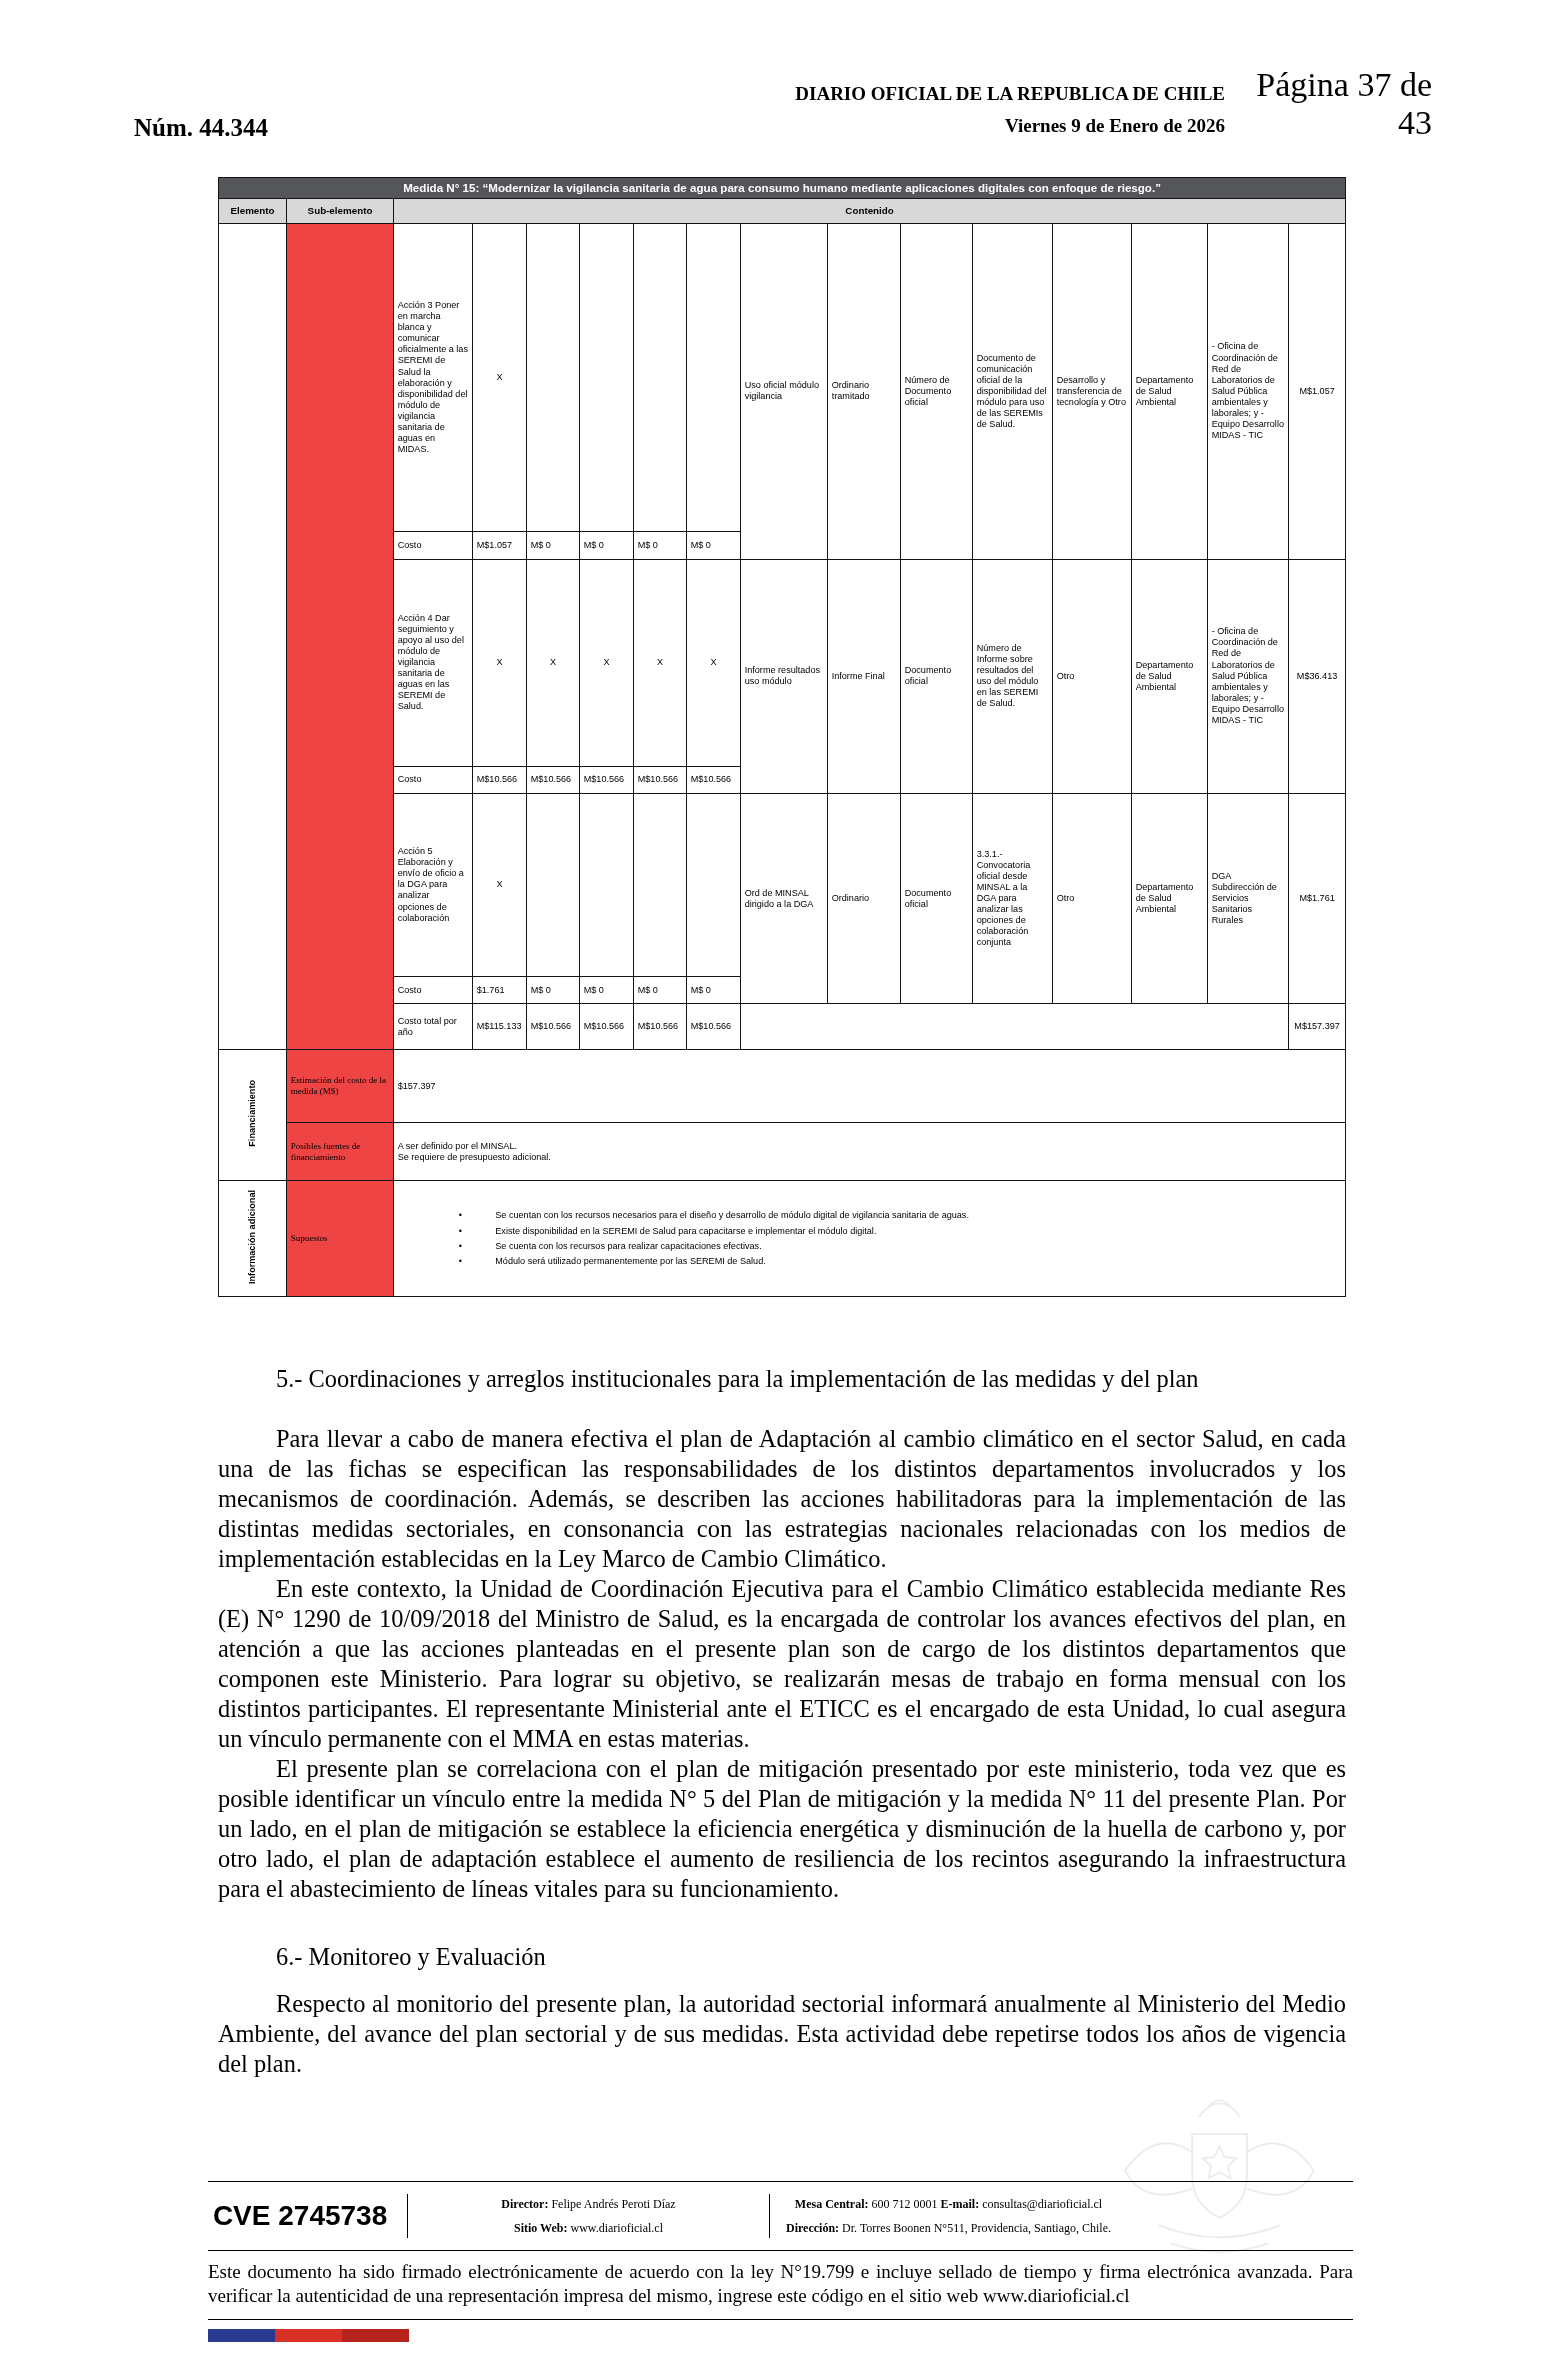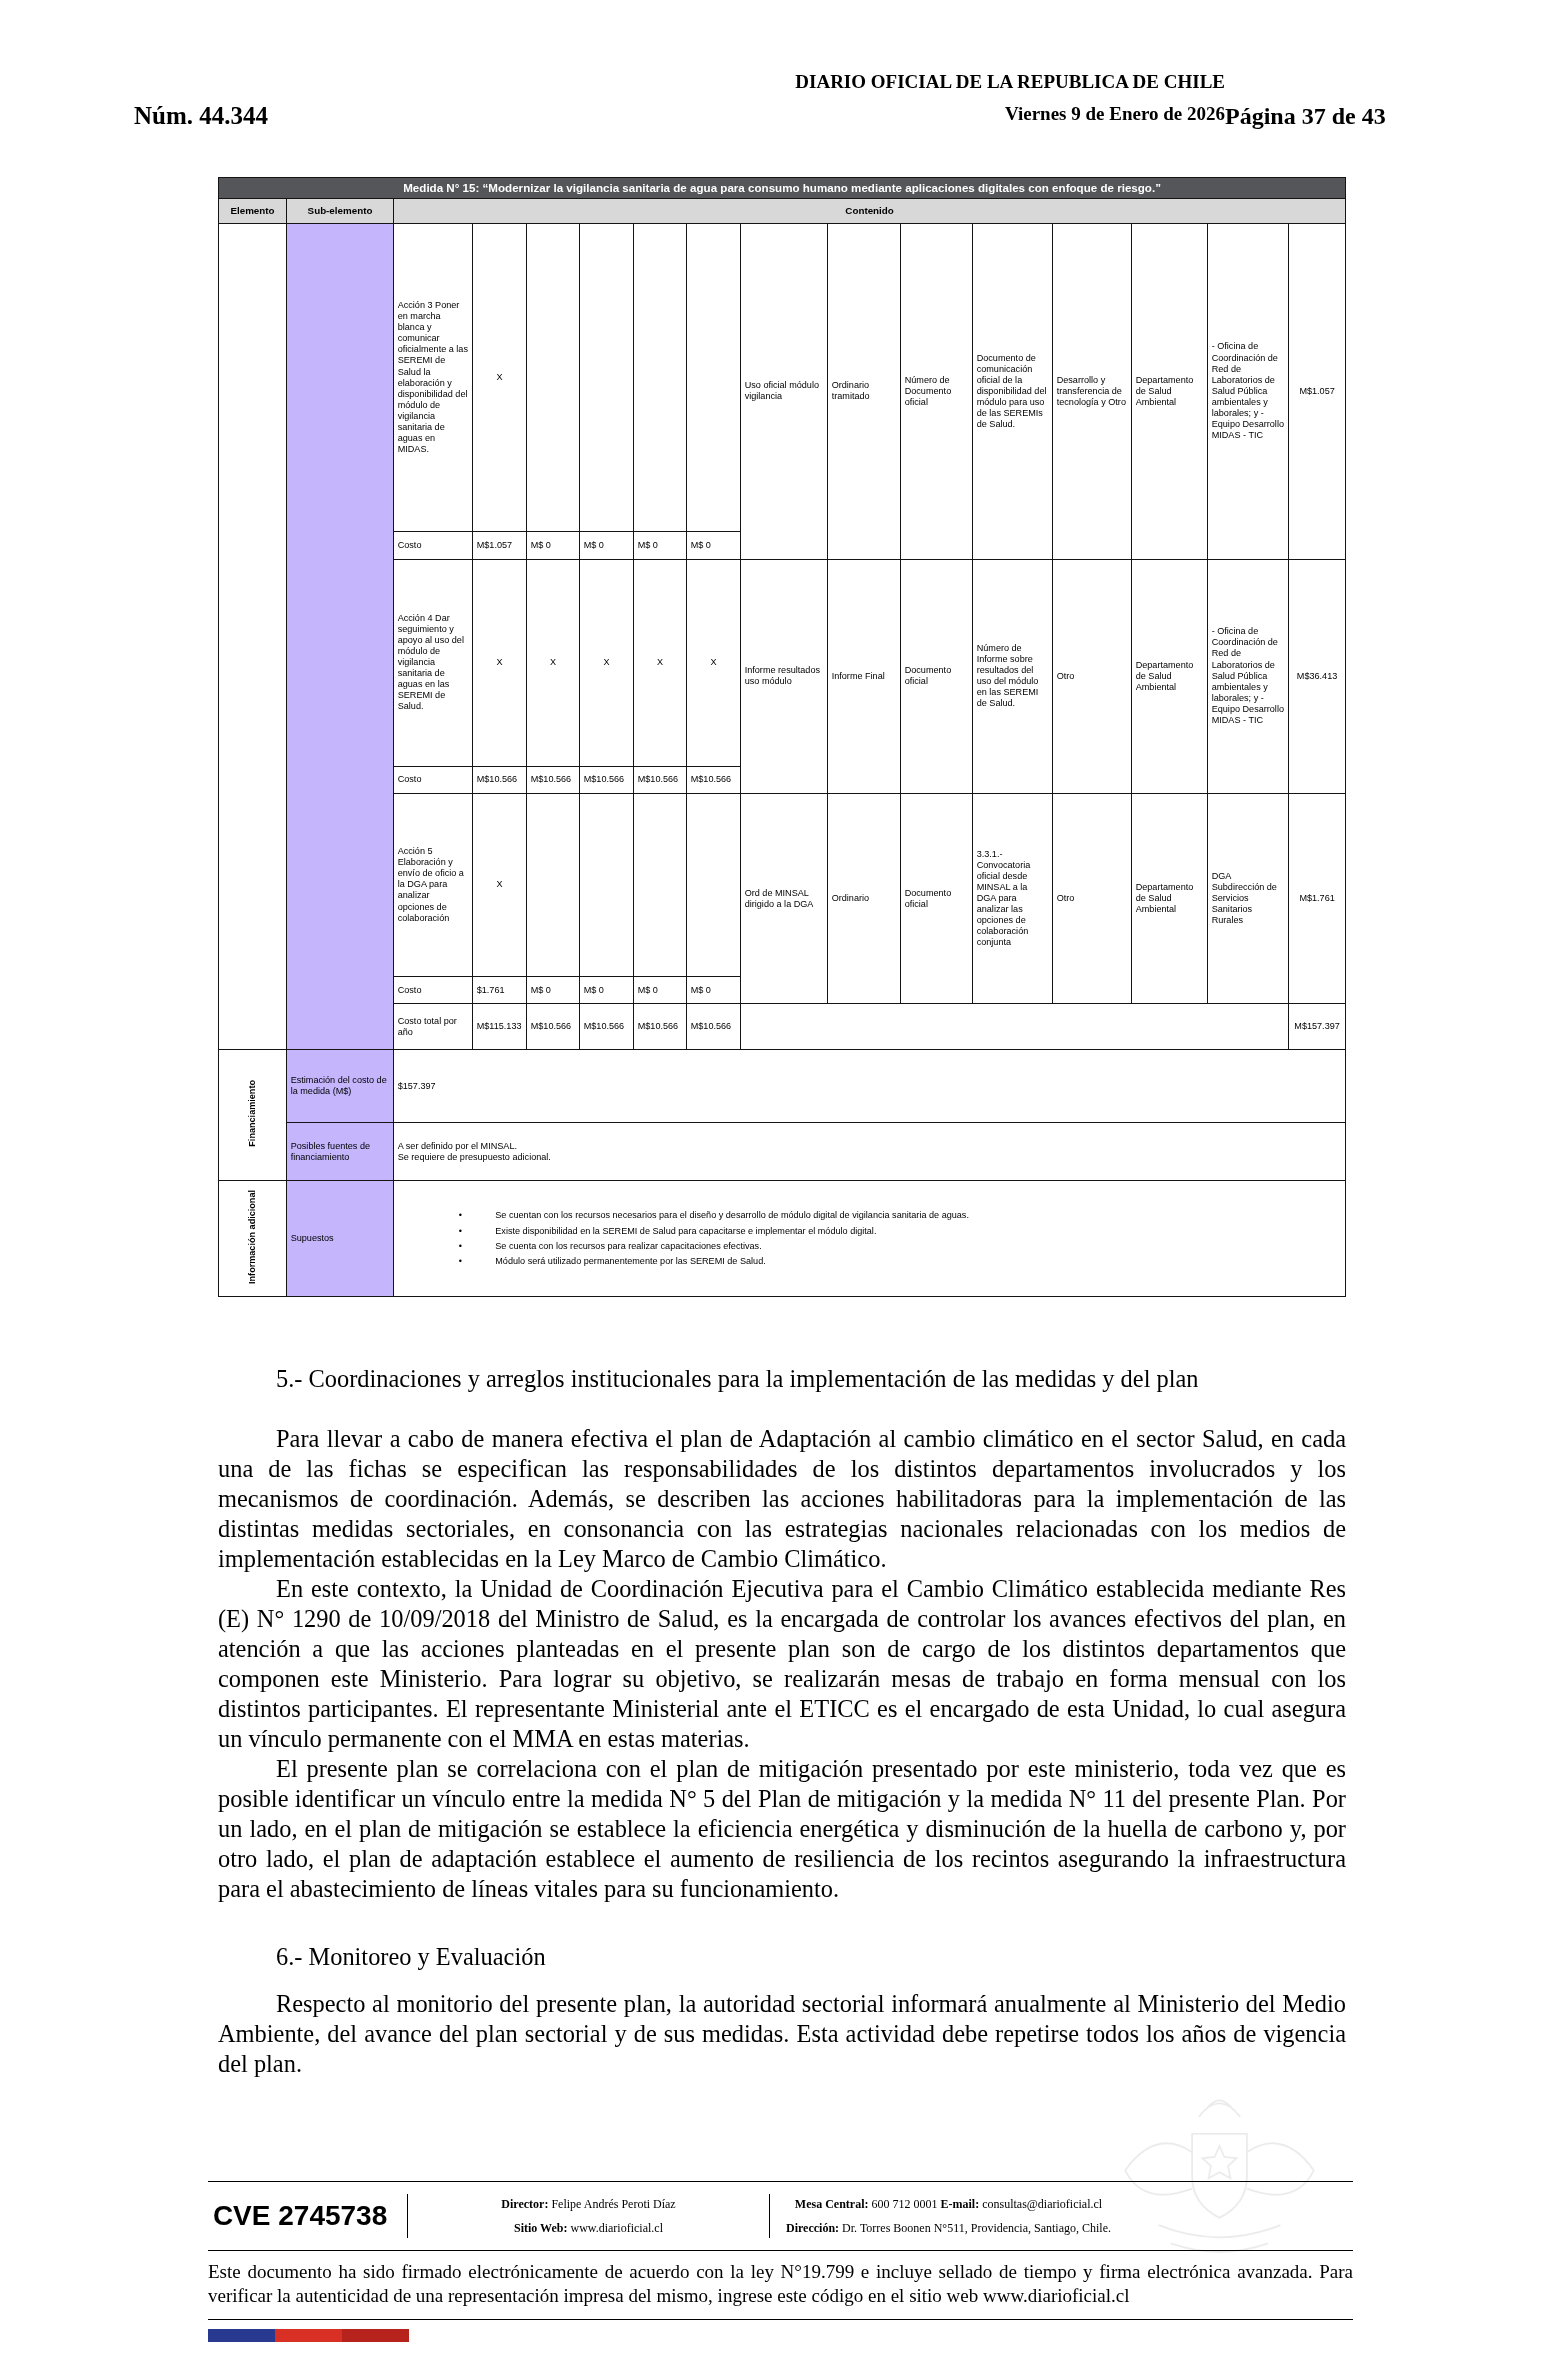--- a/index.html
+++ b/index.html
@@ -9,33 +9,33 @@
     font-family:"Liberation Serif", serif; color:#000;
   }
 
   
   .page-header {
     position:absolute; top:66px; left:134px; width:1298px;
     display:flex; align-items:flex-end;
   }
   .hdr-left  { width:207px; font-weight:700; font-size:25px; }
   .hdr-center{ flex:1; text-align:right; font-weight:700; font-size:19px; line-height:32px; }
-  .hdr-right { width:207px; font-weight:700; font-size:24px; }
+  .hdr-right { width:207px; text-align:right; font-weight:400; font-size:34px; }
 
   
   .measure-table-wrap { position:absolute; top:177px; left:218px; }
   table.measure {
     border-collapse:collapse; table-layout:fixed; width:1127px;
     font-family:"Liberation Sans", sans-serif; font-size:9.1px; line-height:1.22;
     border:1.8px solid #141414;
   }
   table.measure td { border:0.9px solid #141414; padding:3px 3.7px; vertical-align:middle; word-wrap:break-word; }
   tr.title-row td { background:#55565a; color:#ffffff; font-weight:700; font-size:11.6px; text-align:center; border:0.9px solid #141414; }
   tr.head-row td  { background:#d8d8d8; font-weight:700; font-size:9.8px; text-align:center; }
-  td.subcol  { background:#c4b5fd; }
+  td.subcol  { background:#ef4444;font-family:Liberation Serif, serif; }
   td.yr      { text-align:center; }
   td.costval { text-align:left; }
   td.costmed { text-align:center; }
   td.vertcell{ text-align:center; }
   .vert-label{ writing-mode:vertical-rl; transform:rotate(180deg); font-weight:700; font-size:9.1px; display:inline-block; white-space:nowrap; }
 
   tr.r-title  { height:21px; }
   tr.r-head   { height:25px; }
   tr.r-a3     { height:308px; }
   tr.r-c      { height:27.4px; }

